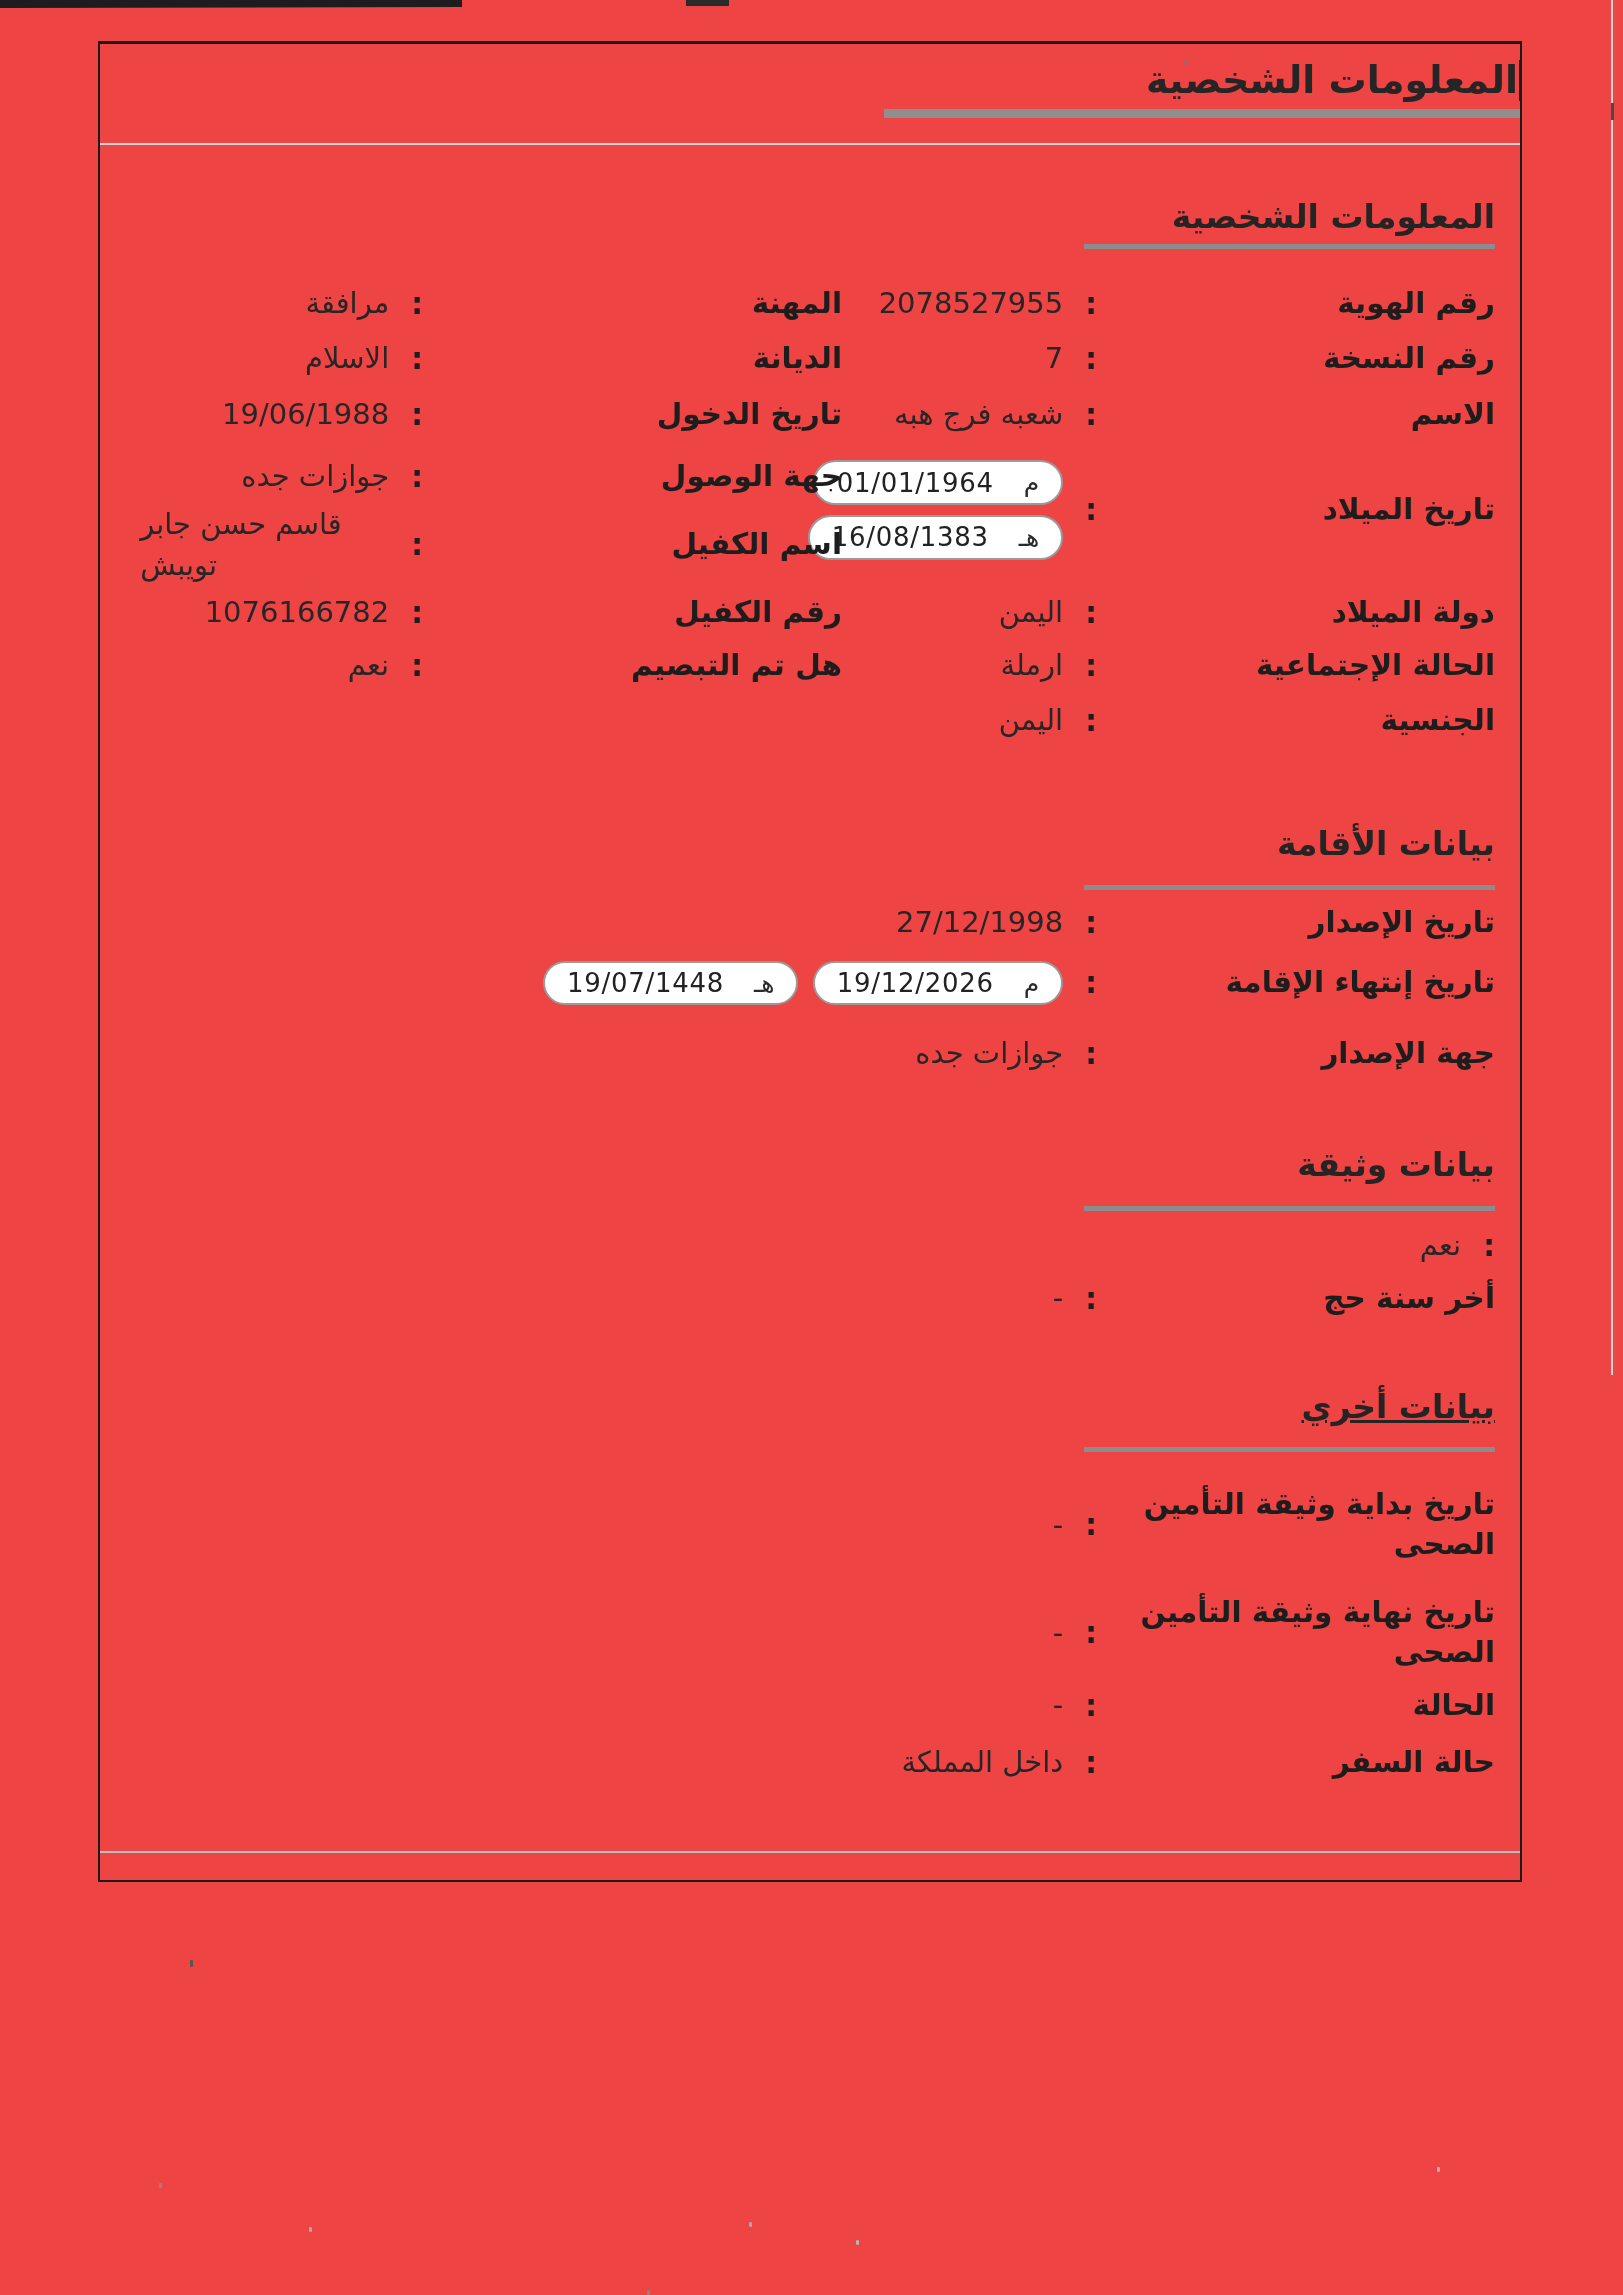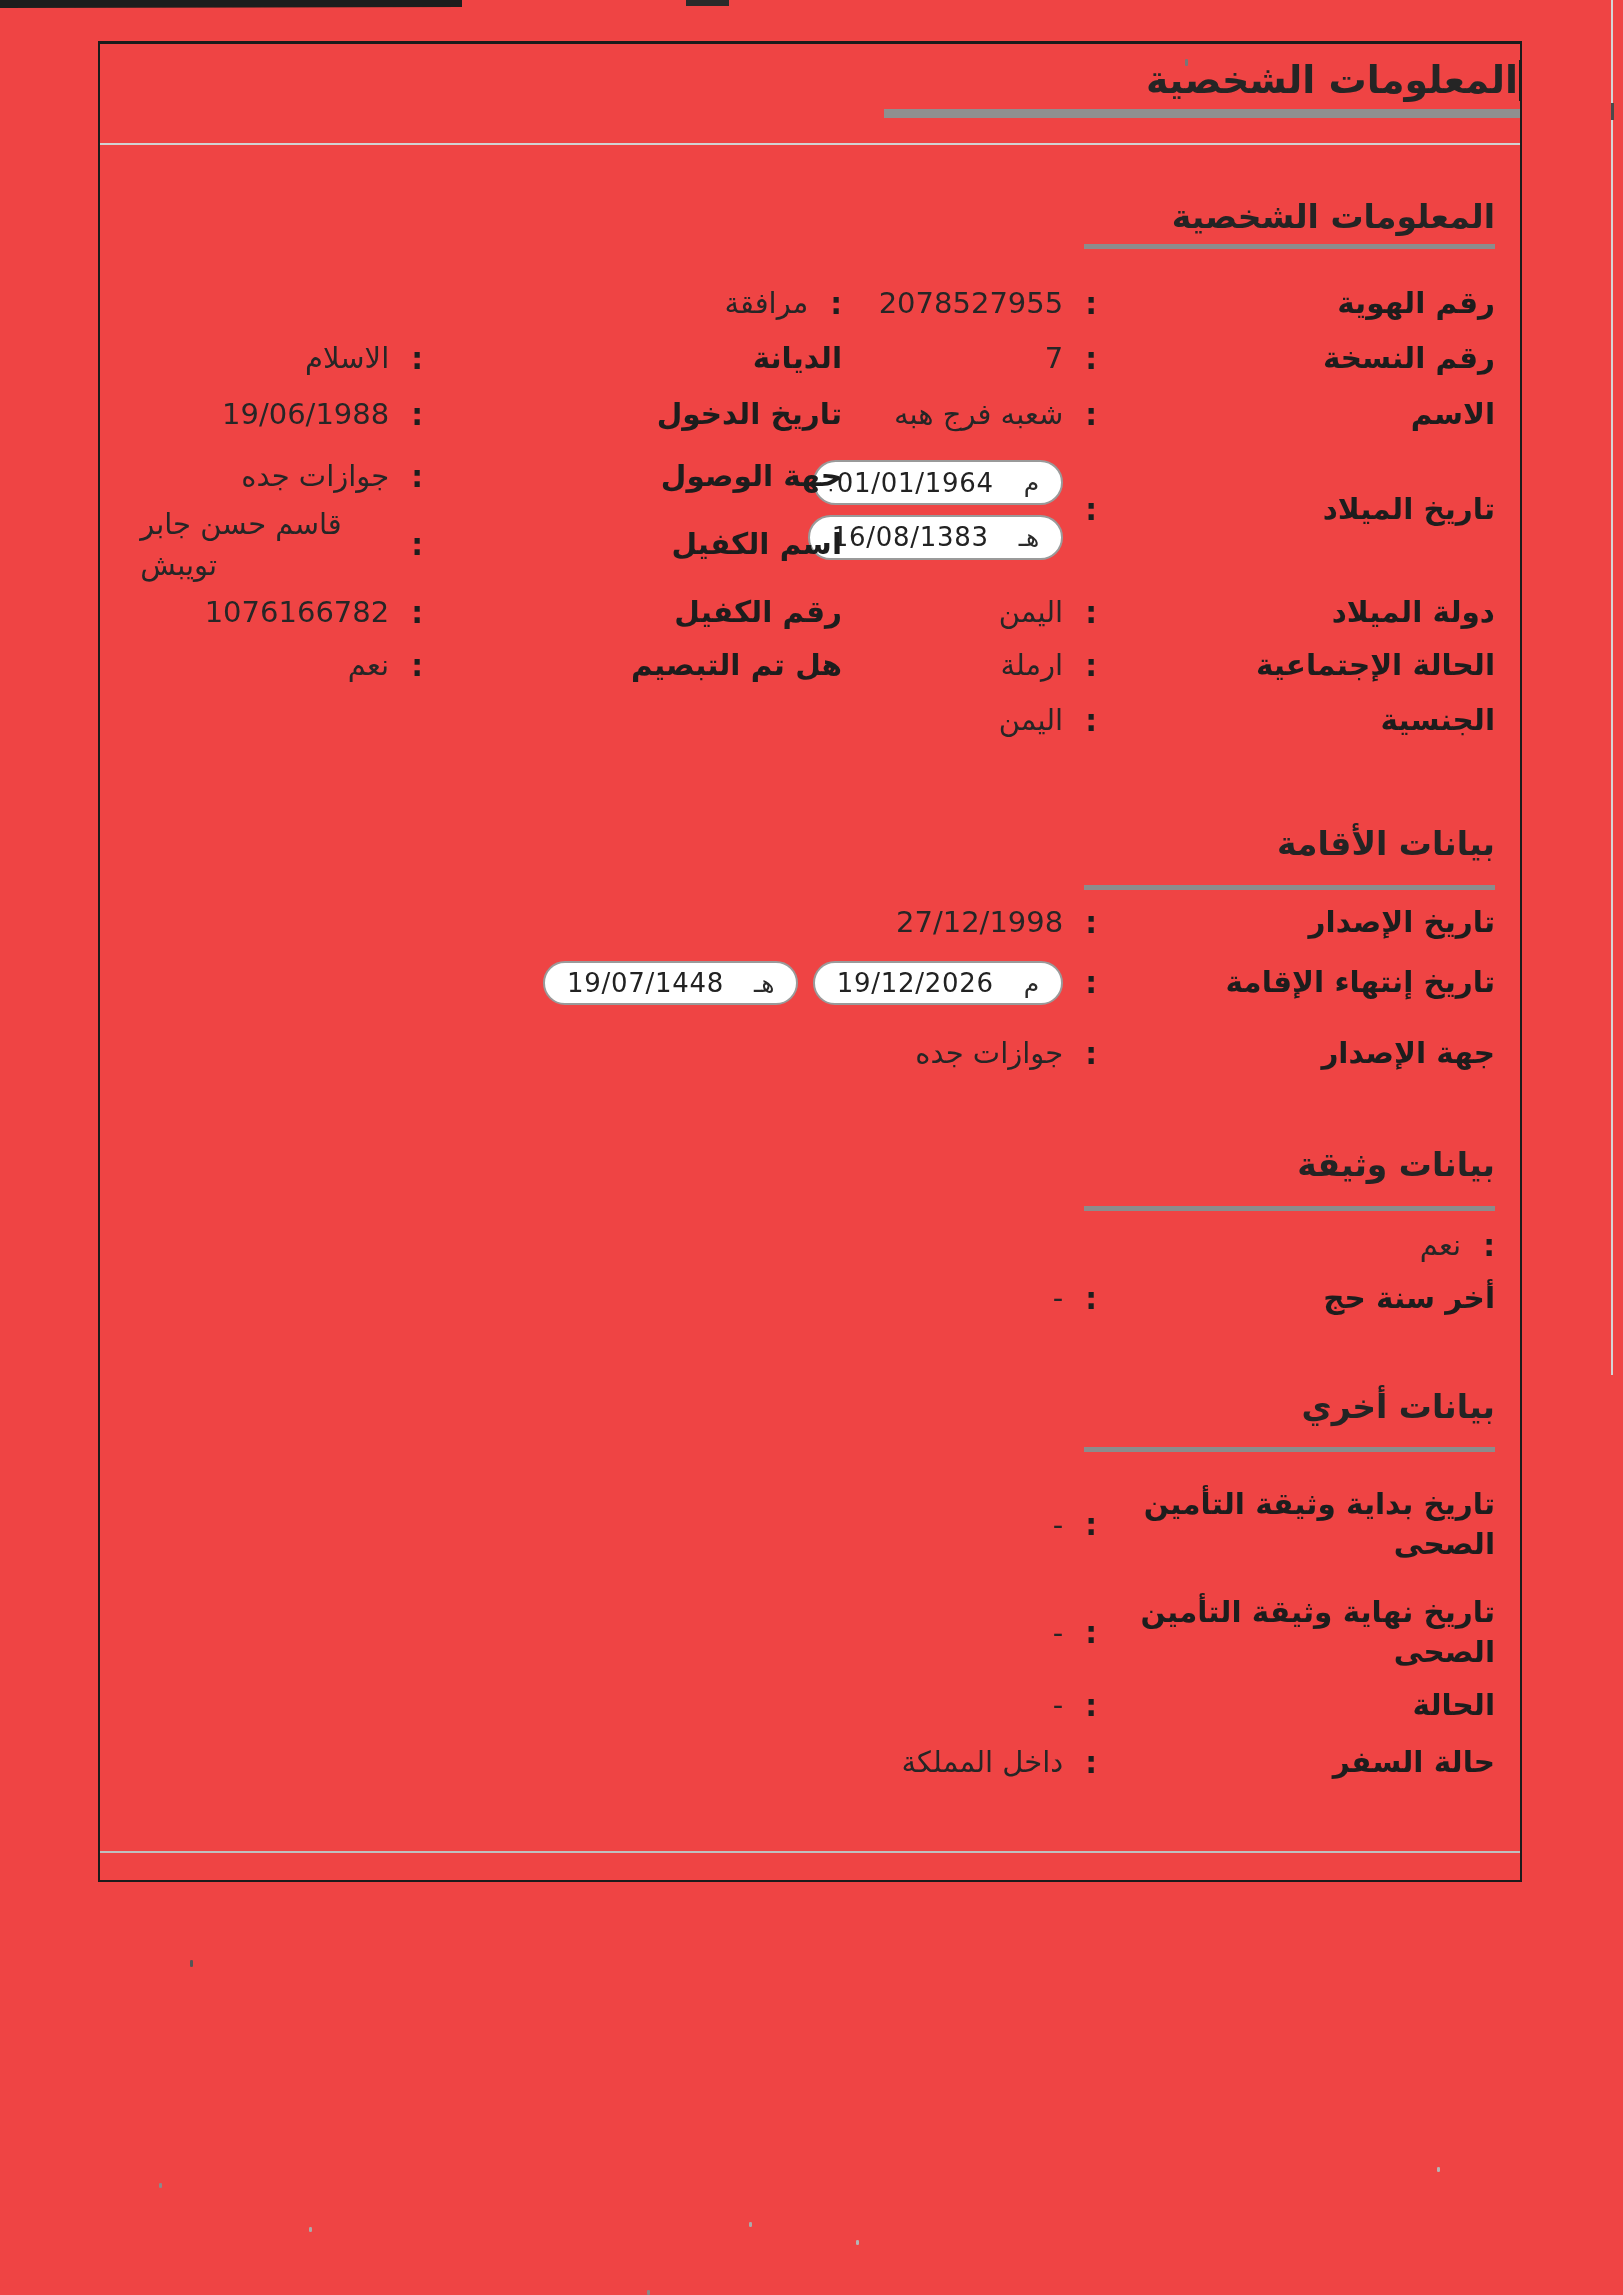--- a/index.html
+++ b/index.html
@@ -143,20 +143,21 @@
       <div class="colon">:</div>
       <div class="val">ارملة</div>
     </div>
     <div class="field rightcol" style="top:653px;">
       <div class="lbl">الجنسية</div>
       <div class="colon">:</div>
       <div class="val">اليمن</div>
     </div>
 
     <div class="field leftcol" style="top:236px;">
+      <div class="lbl">المهنة</div>
       <div class="colon">:</div>
       <div class="val">مرافقة</div>
     </div>
     <div class="field leftcol" style="top:291px;">
       <div class="lbl">الديانة</div>
       <div class="colon">:</div>
       <div class="val">الاسلام</div>
     </div>
     <div class="field leftcol" style="top:347px;">
       <div class="lbl">تاريخ الدخول</div>
@@ -218,21 +219,21 @@
     <div class="field rightcol" style="top:1178px;">
       <div class="colon">:</div>
       <div class="val">نعم</div>
     </div>
     <div class="field rightcol" style="top:1231px;">
       <div class="lbl">أخر سنة حج</div>
       <div class="colon">:</div>
       <div class="val">-</div>
     </div>
 
-    <div class="section-title" style="top:1344px;">بيانات أخري</div>
+    <div class="section-title" style="top:1344px;text-decoration:underline;">بيانات أخري</div>
     <div class="section-underline" style="top:1403px;"></div>
 
     <div class="field rightcol tall" style="top:1432px;height:98px;">
       <div class="lbl">تاريخ بداية وثيقة التأمين الصحى</div>
       <div class="colon">:</div>
       <div class="val">-</div>
     </div>
     <div class="field rightcol tall" style="top:1540px;height:98px;">
       <div class="lbl">تاريخ نهاية وثيقة التأمين الصحى</div>
       <div class="colon">:</div>

